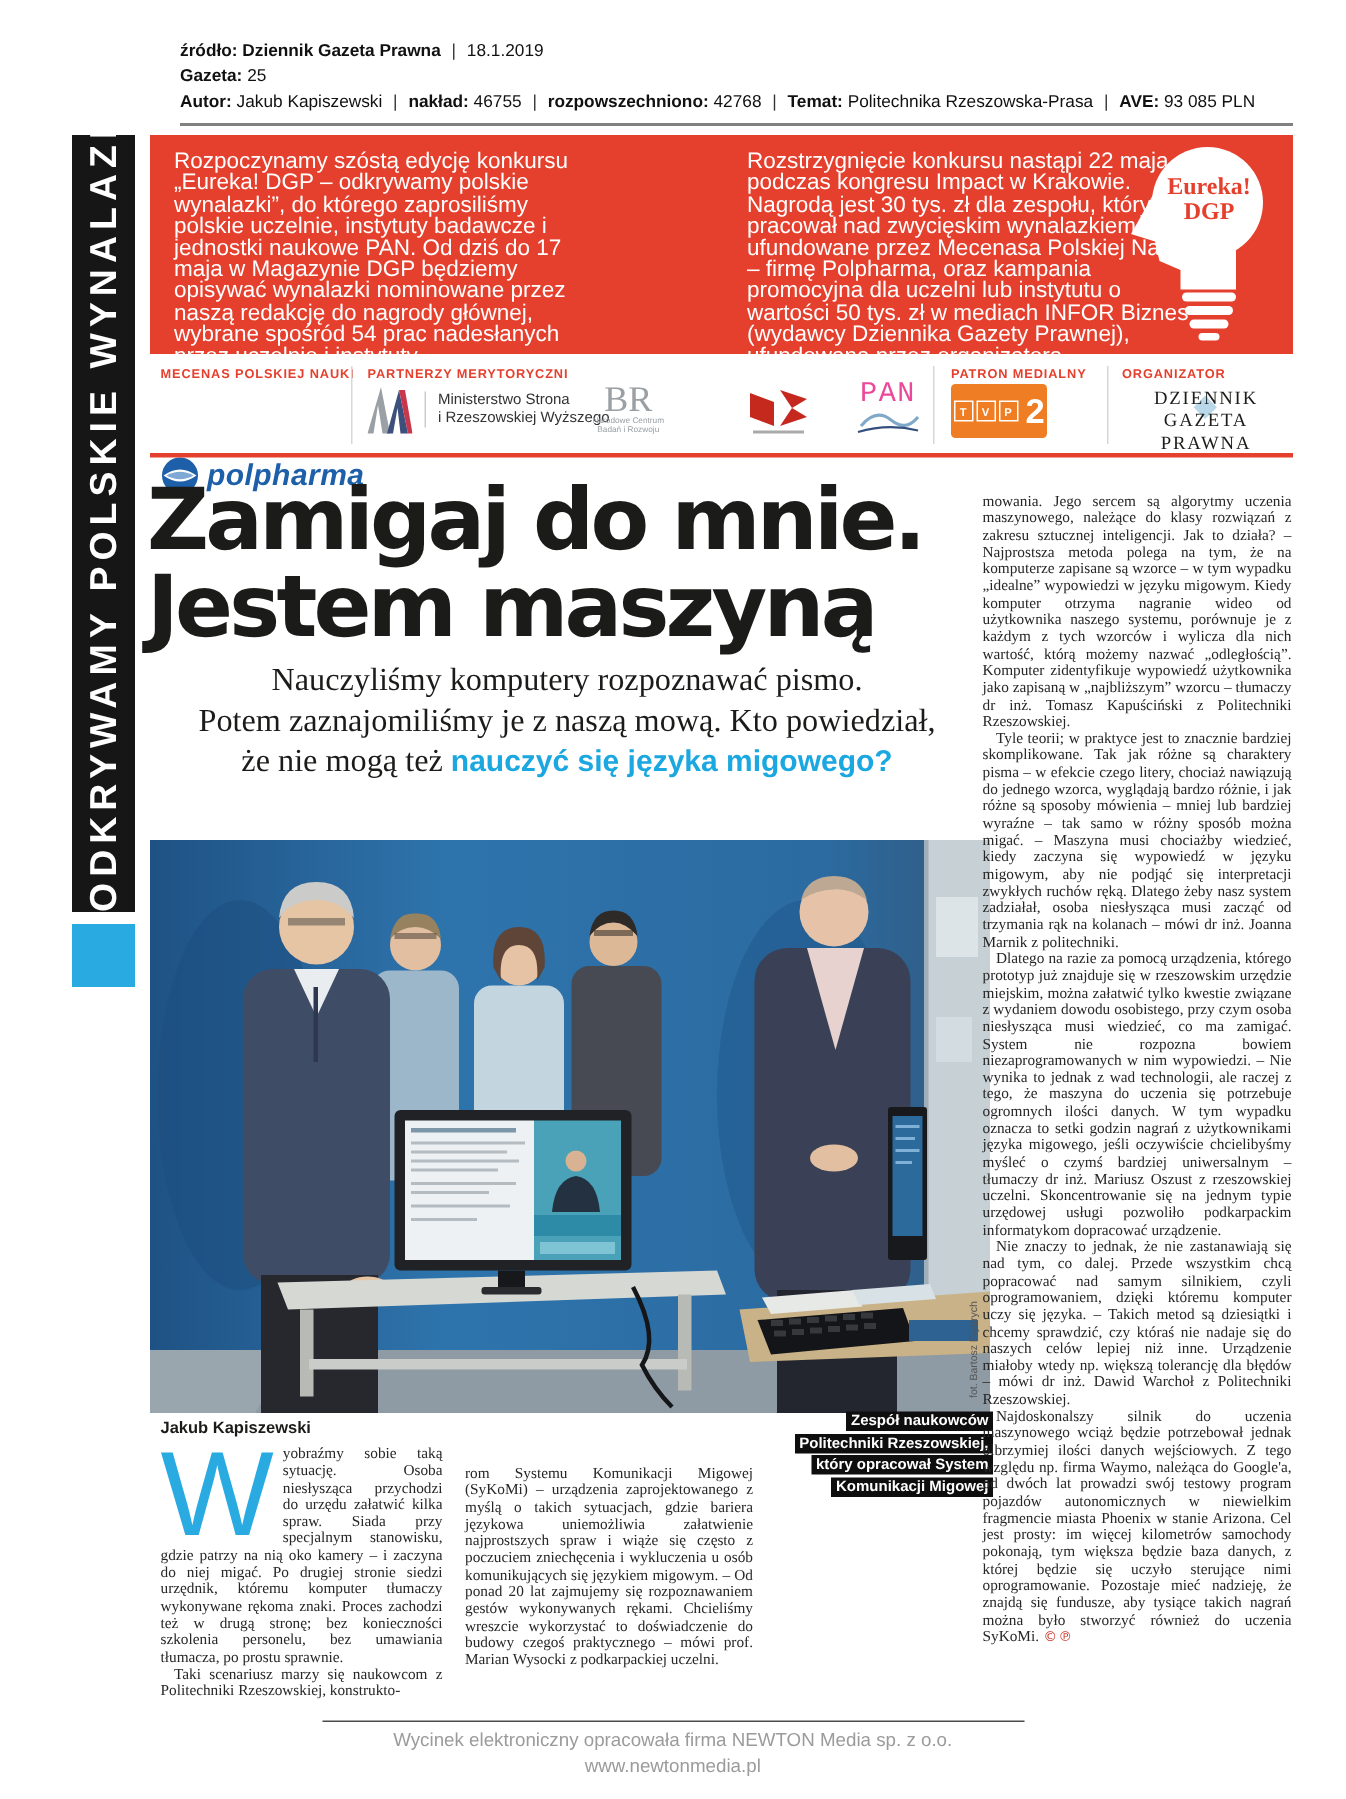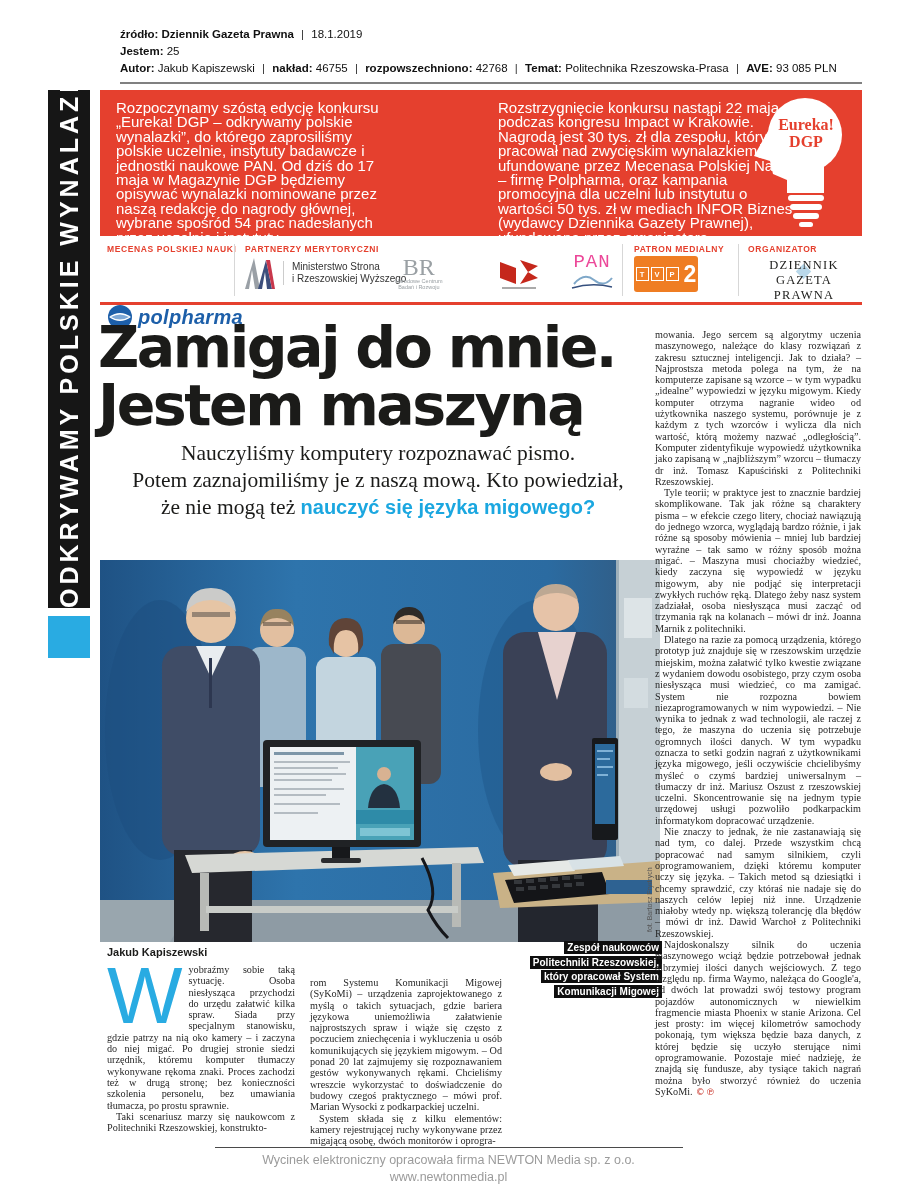--- a/index.html
+++ b/index.html
@@ -92,21 +92,21 @@
 <body>
 
 <div class="abs meta">
   <div>
     <span class="b">źródło:</span>
     <span class="b">Dziennik Gazeta Prawna</span>
     <span class="sep">|</span>
     <span>18.1.2019</span>
   </div>
   <div>
-    <span class="b">Jestem:</span>
+    <span class="b">Gazeta:</span>
     <span>25</span>
   </div>
   <div>
     <span class="b">Autor:</span>
     <span>Jakub Kapiszewski</span>
     <span class="sep">|</span>
     <span class="b">nakład:</span>
     <span>46755</span>
     <span class="sep">|</span>
     <span class="b">rozpowszechniono:</span>
@@ -331,21 +331,20 @@
 
 <div class="abs byline">Jakub Kapiszewski</div>
 
 <div class="abs bodycol col1">
   <p><span class="dropcap">W</span><span>yobraźmy sobie taką sytuację. Osoba niesłysząca przychodzi do urzędu załatwić kilka spraw. Siada przy specjalnym stanowisku, gdzie patrzy na nią oko kamery – i zaczyna do niej migać. Po drugiej stronie siedzi urzędnik, któremu komputer tłumaczy wykonywane rękoma znaki. Proces zachodzi też w drugą stronę; bez konieczności szkolenia personelu, bez umawiania tłumacza, po prostu sprawnie.</span></p>
   <p>Taki scenariusz marzy się naukowcom z Politechniki Rzeszowskiej, konstrukto-</p>
 </div>
 
 <div class="abs bodycol col2">
   <p>rom Systemu Komunikacji Migowej (SyKoMi) – urządzenia zaprojektowanego z myślą o takich sytuacjach, gdzie bariera językowa uniemożliwia załatwienie najprostszych spraw i wiąże się często z poczuciem zniechęcenia i wykluczenia u osób komunikujących się językiem migowym. – Od ponad 20 lat zajmujemy się rozpoznawaniem gestów wykonywanych rękami. Chcieliśmy wreszcie wykorzystać to doświadczenie do budowy czegoś praktycznego – mówi prof. Marian Wysocki z podkarpackiej uczelni.</p>
-  <p>System składa się z kilku elementów: kamery rejestrującej ruchy wykonywane przez migającą osobę, dwóch monitorów i oprogra-</p>
 </div>
 
 <div class="abs bodycol col3">
   <p>mowania. Jego sercem są algorytmy uczenia maszynowego, należące do klasy rozwiązań z zakresu sztucznej inteligencji. Jak to działa? – Najprostsza metoda polega na tym, że na komputerze zapisane są wzorce – w tym wypadku „idealne” wypowiedzi w języku migowym. Kiedy komputer otrzyma nagranie wideo od użytkownika naszego systemu, porównuje je z każdym z tych wzorców i wylicza dla nich wartość, którą możemy nazwać „odległością”. Komputer zidentyfikuje wypowiedź użytkownika jako zapisaną w „najbliższym” wzorcu – tłumaczy dr inż. Tomasz Kapuściński z Politechniki Rzeszowskiej.</p>
   <p>Tyle teorii; w praktyce jest to znacznie bardziej skomplikowane. Tak jak różne są charaktery pisma – w efekcie czego litery, chociaż nawiązują do jednego wzorca, wyglądają bardzo różnie, i jak różne są sposoby mówienia – mniej lub bardziej wyraźne – tak samo w różny sposób można migać. – Maszyna musi chociażby wiedzieć, kiedy zaczyna się wypowiedź w języku migowym, aby nie podjąć się interpretacji zwykłych ruchów ręką. Dlatego żeby nasz system zadziałał, osoba niesłysząca musi zacząć od trzymania rąk na kolanach – mówi dr inż. Joanna Marnik z politechniki.</p>
   <p>Dlatego na razie za pomocą urządzenia, którego prototyp już znajduje się w rzeszowskim urzędzie miejskim, można załatwić tylko kwestie związane z wydaniem dowodu osobistego, przy czym osoba niesłysząca musi wiedzieć, co ma zamigać. System nie rozpozna bowiem niezaprogramowanych w nim wypowiedzi. – Nie wynika to jednak z wad technologii, ale raczej z tego, że maszyna do uczenia się potrzebuje ogromnych ilości danych. W tym wypadku oznacza to setki godzin nagrań z użytkownikami języka migowego, jeśli oczywiście chcielibyśmy myśleć o czymś bardziej uniwersalnym – tłumaczy dr inż. Mariusz Oszust z rzeszowskiej uczelni. Skoncentrowanie się na jednym typie urzędowej usługi pozwoliło podkarpackim informatykom dopracować urządzenie.</p>
   <p>Nie znaczy to jednak, że nie zastanawiają się nad tym, co dalej. Przede wszystkim chcą popracować nad samym silnikiem, czyli oprogramowaniem, dzięki któremu komputer uczy się języka. – Takich metod są dziesiątki i chcemy sprawdzić, czy któraś nie nadaje się do naszych celów lepiej niż inne. Urządzenie miałoby wtedy np. większą tolerancję dla błędów – mówi dr inż. Dawid Warchoł z Politechniki Rzeszowskiej.</p>
   <p><span>Najdoskonalszy silnik do uczenia maszynowego wciąż będzie potrzebował jednak olbrzymiej ilości danych wejściowych. Z tego względu np. firma Waymo, należąca do Google'a, od dwóch lat prowadzi swój testowy program pojazdów autonomicznych w niewielkim fragmencie miasta Phoenix w stanie Arizona. Cel jest prosty: im więcej kilometrów samochody pokonają, tym większa będzie baza danych, z której będzie się uczyło sterujące nimi oprogramowanie. Pozostaje mieć nadzieję, że znajdą się fundusze, aby tysiące takich nagrań można było stworzyć również do uczenia SyKoMi.</span><span class="endmark">©℗</span></p>
 </div>
 

